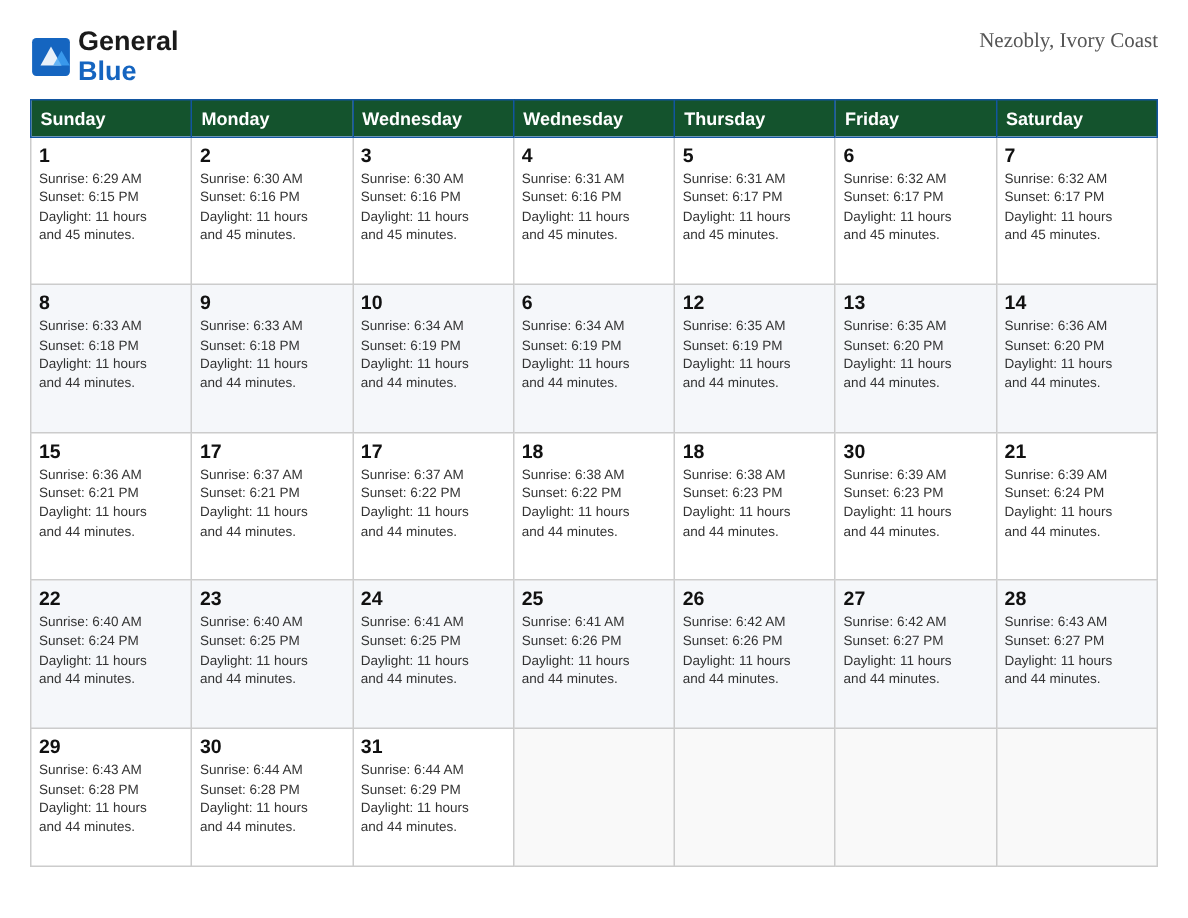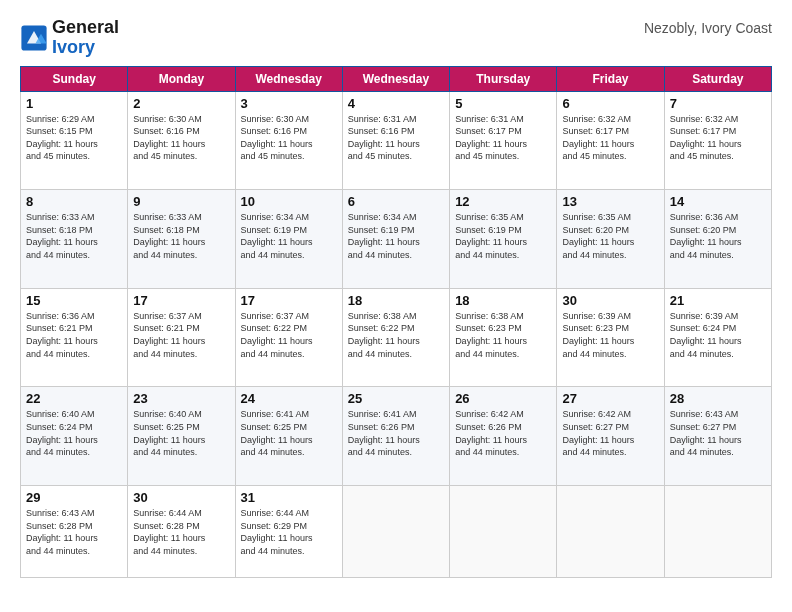--- a/index.html
+++ b/index.html
@@ -46,35 +46,36 @@
     .month-title {
       font-size: 32px;
       font-weight: 300;
       color: #222;
       line-height: 1.1;
     }
     .location {
       font-size: 14px;
       color: #555;
       margin-top: 2px;
+      font-family: Liberation Serif, serif;
     }
     .calendar {
       flex: 1;
       border: 1px solid #ccc;
       border-collapse: collapse;
       width: 100%;
       table-layout: fixed;
     }
     .calendar th {
-      background-color: #be185d;
+      background-color: #14532d;
       color: #fff;
       font-size: 12px;
       font-weight: bold;
       padding: 5px 6px;
-      text-align: center;
+      text-align: left;
       border: 1px solid #1255a0;
     }
     .calendar td {
       vertical-align: top;
       border: 1px solid #ccc;
       padding: 4px 5px;
       font-size: 9.5px;
       color: #222;
       background: #fff;
       height: 82px;
@@ -107,21 +108,21 @@
 <div class="page">
   <div class="header">
     <div class="logo">
       <svg class="logo-icon" viewBox="0 0 40 40">
         <rect x="2" y="2" width="36" height="36" rx="4" fill="#1565c0"></rect>
         <polygon points="10,28 20,10 30,28" fill="white" opacity="0.9"></polygon>
         <polygon points="22,28 30,14 38,28" fill="#42a5f5" opacity="0.8"></polygon>
       </svg>
       <div class="logo-text">
         <span class="general">General</span><br>
-        <span class="blue">Ivory</span>
+        <span class="blue">Blue</span>
       </div>
     </div>
     <div class="title-area">
       <div class="location">Nezobly, Ivory Coast</div>
     </div>
   </div>
 
   <table class="calendar">
     <thead>
       <tr>

